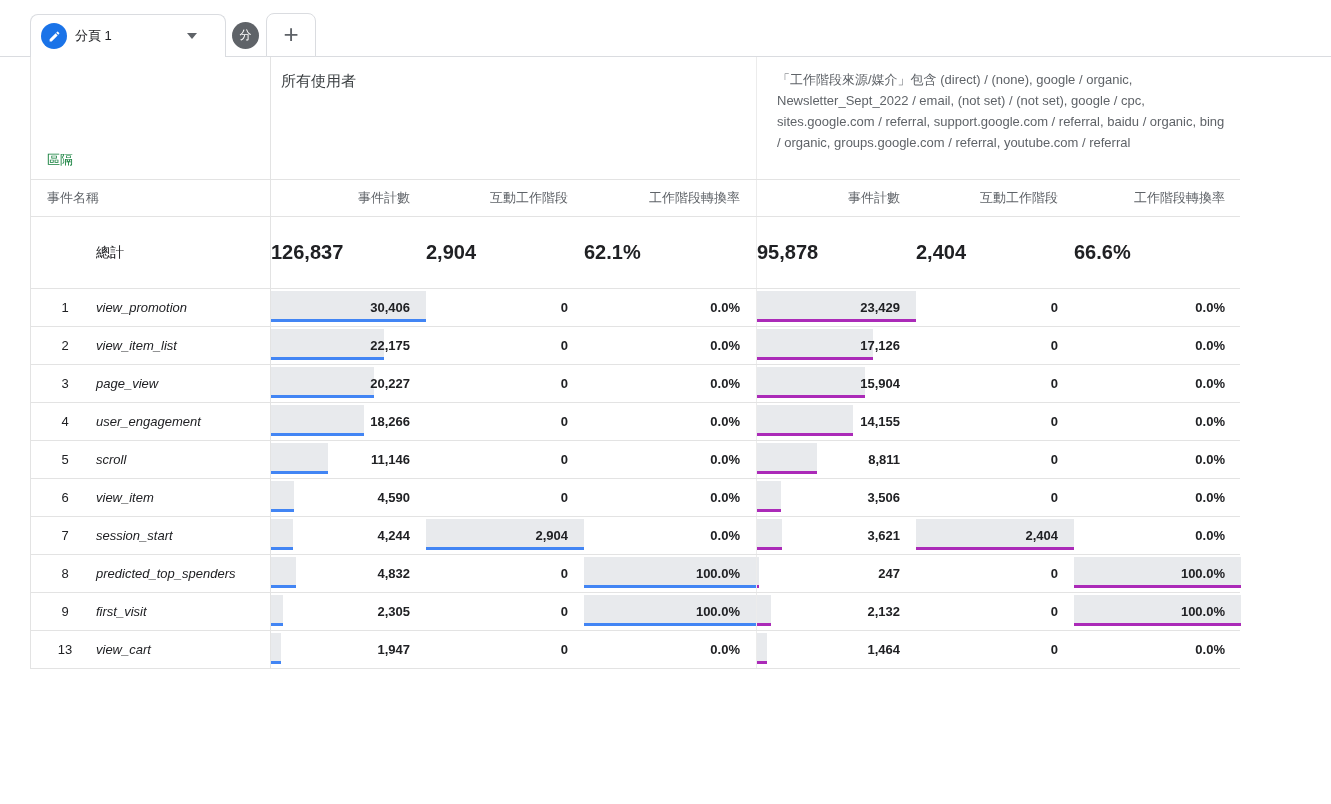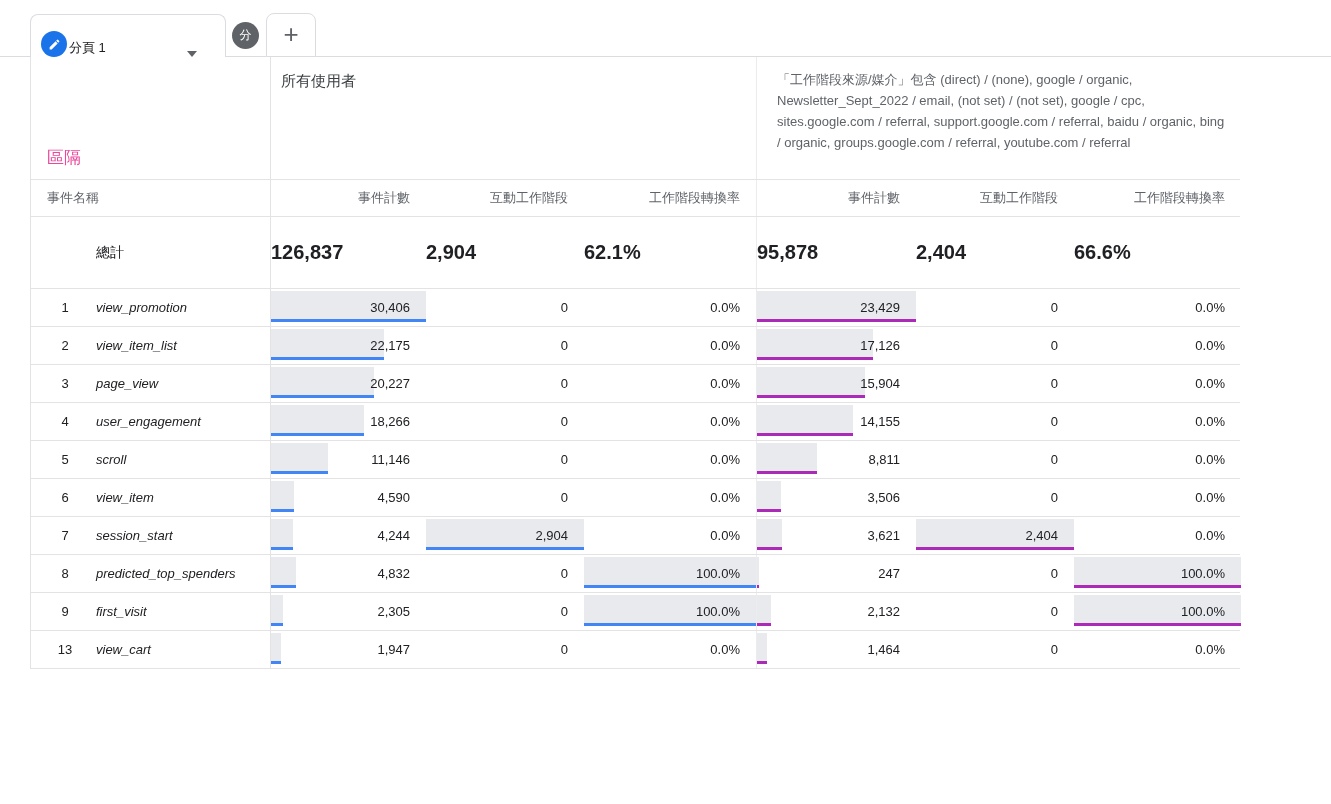--- a/index.html
+++ b/index.html
@@ -20,21 +20,21 @@
   .tabbar::after {
     content:""; position:absolute; left:0; right:0; bottom:0; height:1px;
     background:#dadce0;
   }
   .tab {
     position:relative; z-index:2; height:43px; background:#fff;
     border:1px solid #dadce0; border-bottom:none;
     border-radius:8px 8px 0 0; display:flex; align-items:center;
     cursor:pointer;
   }
-  .tab-active { width:196px; padding:0 28px 0 10px; gap:2px;align-items:flex-end; }
+  .tab-active { width:196px; padding:0 28px 0 10px; gap:8px; }
   .tab-active .label { font-size:13px; font-weight:500; color:#202124; }
   .pencil-circle {
     width:26px; height:26px; border-radius:50%; background:#1a73e8;
     display:flex; align-items:center; justify-content:center; flex:0 0 auto;
   }
   .pencil-circle svg { width:13px; height:13px; fill:#fff; }
   .caret {
     margin-left:auto; width:0; height:0;
     border-left:5px solid transparent; border-right:5px solid transparent;
     border-top:6px solid #5f6368;
@@ -52,38 +52,38 @@
   .plus { font-size:26px; font-weight:300; color:#5f6368; line-height:1; margin-top:-3px; }
 
   
   .sheet {
     margin-left:30px; width:1210px; background:#fff;
     border-left:1px solid #e3e3e3;
   }
   .trow { display:grid; grid-template-columns:240px 155px 158px 172px 160px 158px 167px; }
   .seghead { display:grid; grid-template-columns:240px 485px 485px; height:123px; border-bottom:1px solid #e3e3e3; }
   .corner { position:relative; border-right:1px solid #e3e3e3; }
-  .corner .lbl { position:absolute; left:16px; bottom:10px; font-size:17px; color:#ec4899; }
+  .corner .lbl { position:absolute; left:16px; bottom:10px; font-size:13px; color:#15803d; }
   .segname1 { padding:15px 16px 0 10px; font-size:15px; color:#3c4043; }
   .segname2 { padding:12px 14px 0 20px; font-size:13px; color:#5f6368; line-height:21px; border-left:1px solid #ececec; }
 
   .methead { height:37px; border-bottom:1px solid #e3e3e3; }
   .methead .dimh { font-size:13px; color:#5f6368; line-height:36px; padding-left:16px; border-right:1px solid #e3e3e3; }
   .methead .mh { font-size:13px; color:#5f6368; line-height:36px; text-align:right; padding-right:16px; cursor:pointer; }
 
   .totrow { height:72px; border-bottom:1px solid #e3e3e3; }
   .totrow .totlabel { font-size:14px; color:#202124; line-height:71px; padding-left:65px; border-right:1px solid #e3e3e3; }
   .totrow .totval { font-size:20px; font-weight:700; color:#202124; line-height:71px; padding-right:16px; }
 
   .drow { height:38px; border-bottom:1px solid #e3e3e3; }
   .rowlabel { display:flex; align-items:center; padding-left:14px; border-right:1px solid #e3e3e3; cursor:pointer; }
   .rank { width:40px; text-align:center; font-size:13px; color:#202124; flex:0 0 auto; }
   .evname { margin-left:11px; font-size:13px; color:#202124; white-space:nowrap;font-style:italic; }
 
-  .dcell { position:relative; cursor:pointer; }
+  .dcell { position:relative; cursor:pointer;font-weight:bold; }
   .seg2 { border-left:1px solid #ececec; }
   .bar {
     position:absolute; left:0; top:2px; height:31px;
     background:#e8eaed; border-bottom:3px solid #4285f4;
   }
   .val {
     position:relative; z-index:1; display:block; text-align:right;
     padding-right:16px; font-size:13px; color:#202124; line-height:37px;
   }
 </style>

